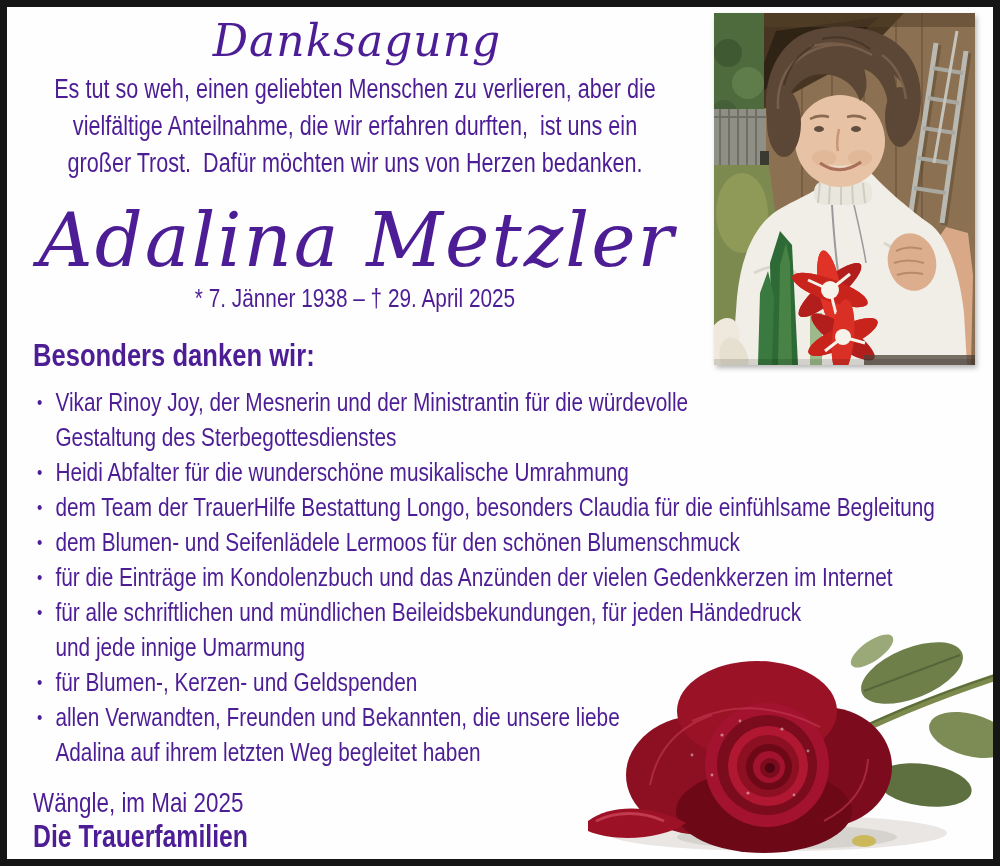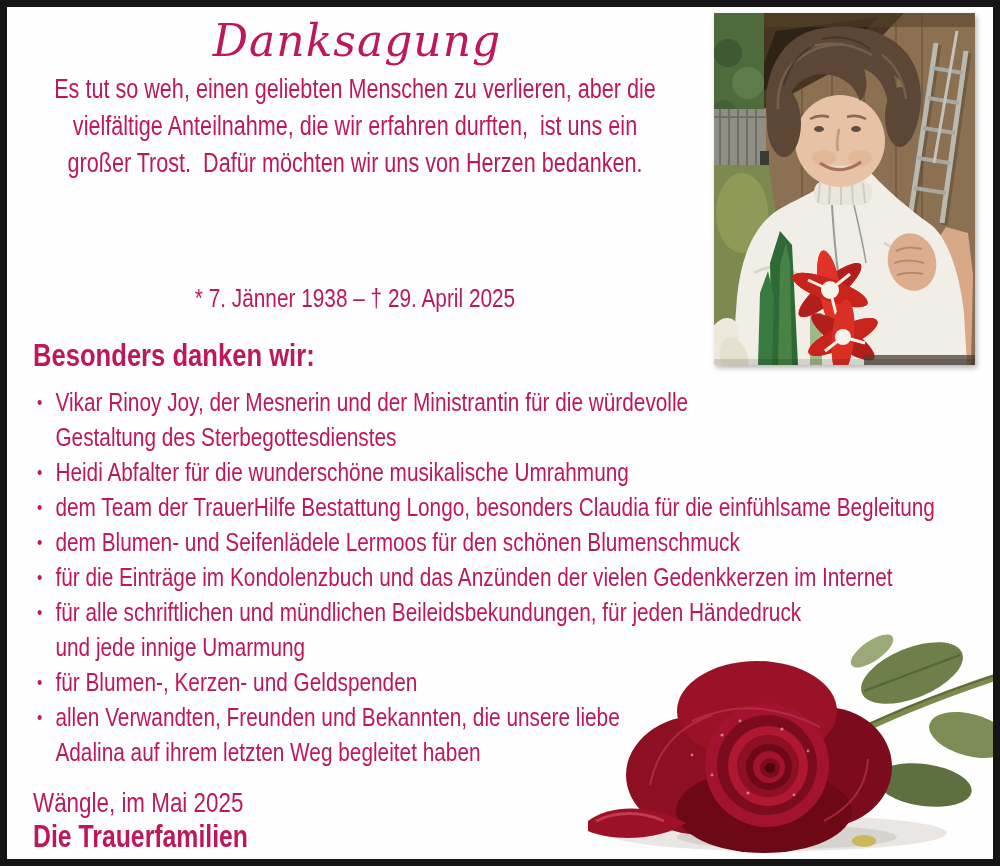--- a/index.html
+++ b/index.html
@@ -1,18 +1,18 @@
 <!DOCTYPE html>
 <html><head>
 <meta charset="utf-8">
 <style>
   html,body{margin:0;padding:0;background:#ffffff;}
   body{width:1000px;height:866px;overflow:hidden;font-family:"Liberation Sans",sans-serif;}
   .page{position:relative;width:1000px;height:866px;box-sizing:border-box;
-        border:7px solid #151515;background:#fefefe;color:#be185d;overflow:hidden;}
+        border:7px solid #151515;background:#fefefe;color:#4c1d95;overflow:hidden;}
   .display{font-family:"DejaVu Serif",serif;font-style:italic;}
   .title{position:absolute;top:8px;left:0;width:700px;text-align:center;
          font-size:44px;line-height:52px;letter-spacing:1px;}
   .intro{position:absolute;top:64px;left:20px;width:820px;
          transform:scaleX(0.8);transform-origin:left top;
          text-align:center;font-size:27px;line-height:37px;}
   .intro .line{white-space:pre;}
   .name{position:absolute;top:186px;left:0;width:700px;text-align:center;
         font-size:75px;line-height:95px;letter-spacing:2px;}
   .dates{position:absolute;top:276px;left:20px;width:820px;
@@ -44,20 +44,21 @@
 <div class="page">
 
   <div class="title display">Danksagung</div>
 
   <div class="intro">
     <div class="line">Es tut so weh, einen geliebten Menschen zu verlieren, aber die</div>
     <div class="line">vielfältige Anteilnahme, die wir erfahren durften,  ist uns ein</div>
     <div class="line">großer Trost.  Dafür möchten wir uns von Herzen bedanken.</div>
   </div>
 
+  <div class="name display">Adalina Metzler</div>
   <div class="dates">* 7. Jänner 1938 – † 29. April 2025</div>
 
   <div class="heading">Besonders danken wir:</div>
 
   <ul class="bullets">
     <li class="bullet-item">
       <span class="dot">•</span>
       <div class="bl">Vikar Rinoy Joy, der Mesnerin und der Ministrantin für die würdevolle</div>
       <div class="bl">Gestaltung des Sterbegottesdienstes</div>
     </li>

